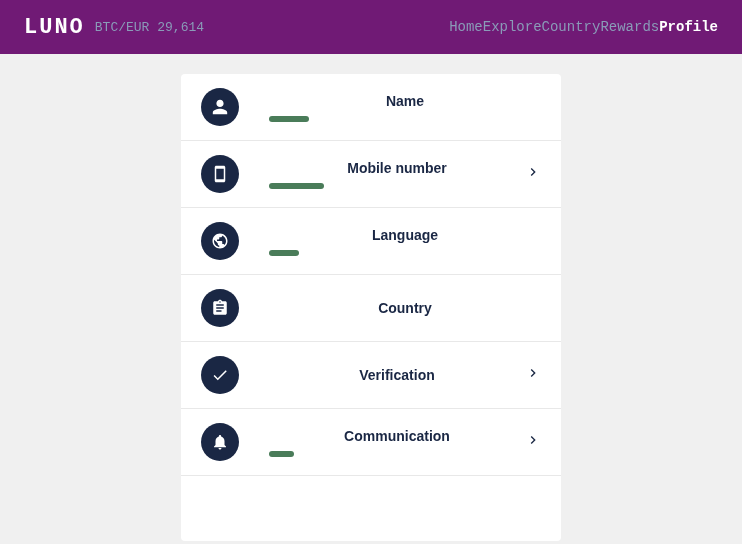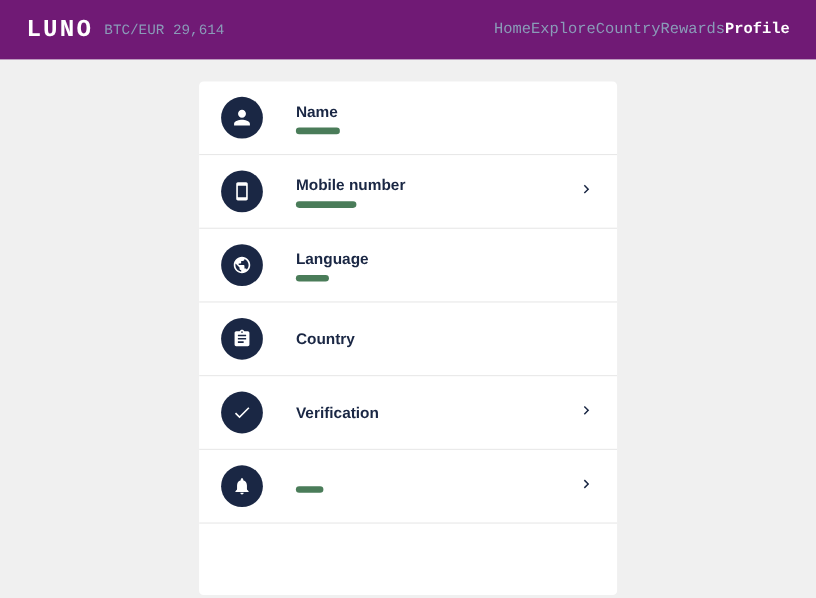--- a/index.html
+++ b/index.html
@@ -88,20 +88,21 @@
       display: flex;
       align-items: center;
       justify-content: center;
       flex-shrink: 0;
       color: white;
       font-size: 16px;
     }
     .row-content {
       margin-left: 30px;
       flex: 1;
+      text-align: center;
     }
     .row-title {
       font-size: 14px;
       font-weight: 600;
       color: #1a2744;
       line-height: 1.3;
     }
     .row-subtitle {
       font-size: 12px;
       color: #888;
@@ -204,20 +205,21 @@
             <path d="M8.59 16.59L13.17 12 8.59 7.41 10 6l6 6-6 6-1.41-1.41z"></path>
           </svg></div>
       </div>
       <div class="profile-row">
         <div class="row-icon">
           <svg width="18" height="18" viewBox="0 0 24 24" fill="white">
             <path d="M12 22c1.1 0 2-.9 2-2h-4c0 1.1.9 2 2 2zm6-6v-5c0-3.07-1.64-5.64-4.5-6.32V4c0-.83-.67-1.5-1.5-1.5s-1.5.67-1.5 1.5v.68C7.63 5.36 6 7.92 6 11v5l-2 2v1h16v-1l-2-2z"></path>
           </svg>
         </div>
         <div class="row-content">
+          <div class="row-title">Communication</div>
           <div class="row-value-bar bar-mini"></div>
         </div>
         <div class="row-arrow"><svg width="16" height="16" viewBox="0 0 24 24" fill="#1a2744">
             <path d="M8.59 16.59L13.17 12 8.59 7.41 10 6l6 6-6 6-1.41-1.41z"></path>
           </svg></div>
       </div>
       <div class="profile-row"></div>
     </div>
 </div>
 

